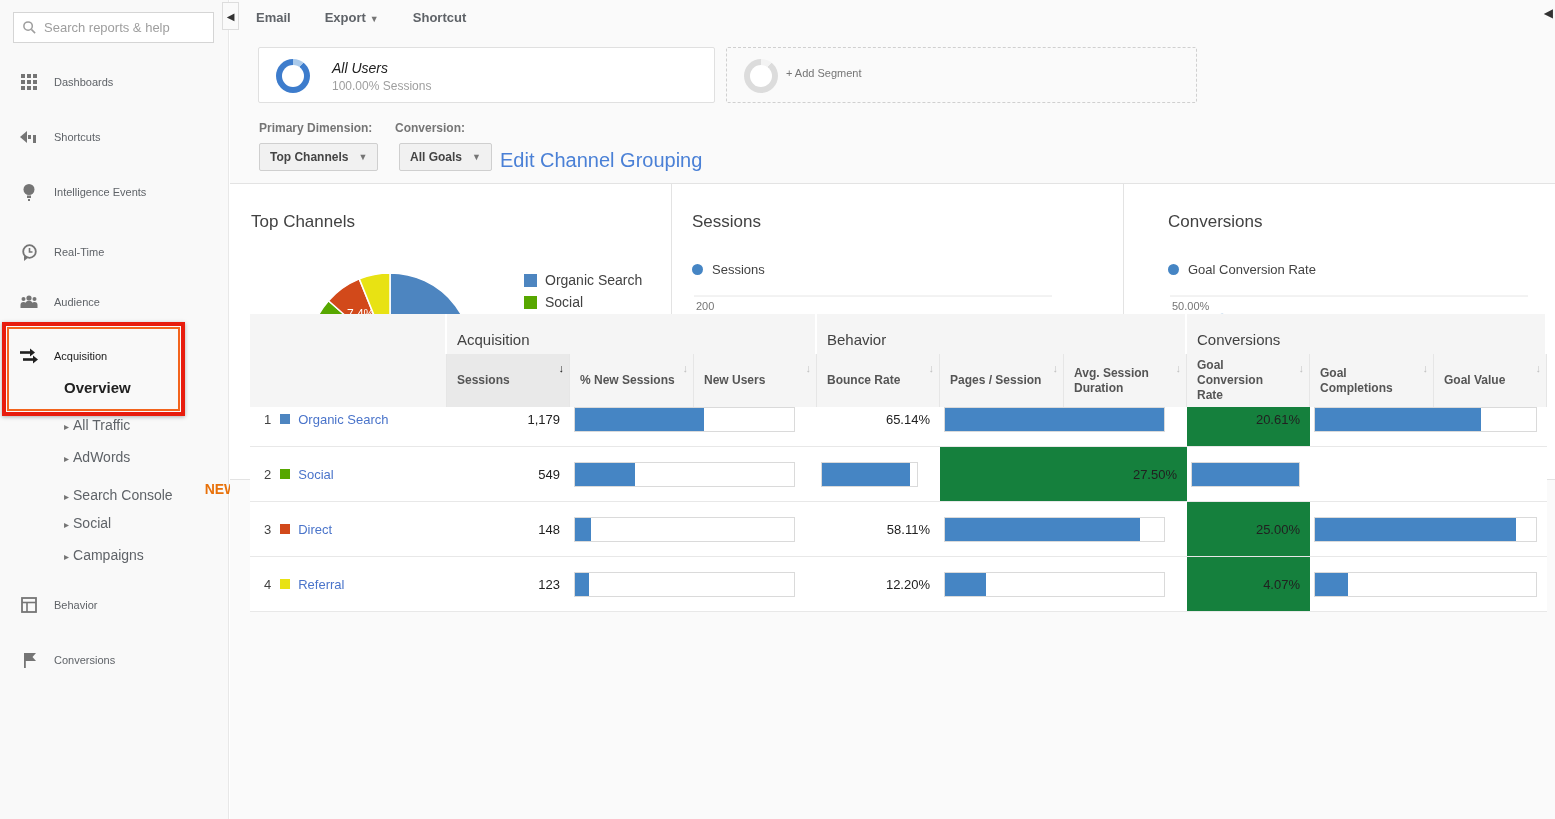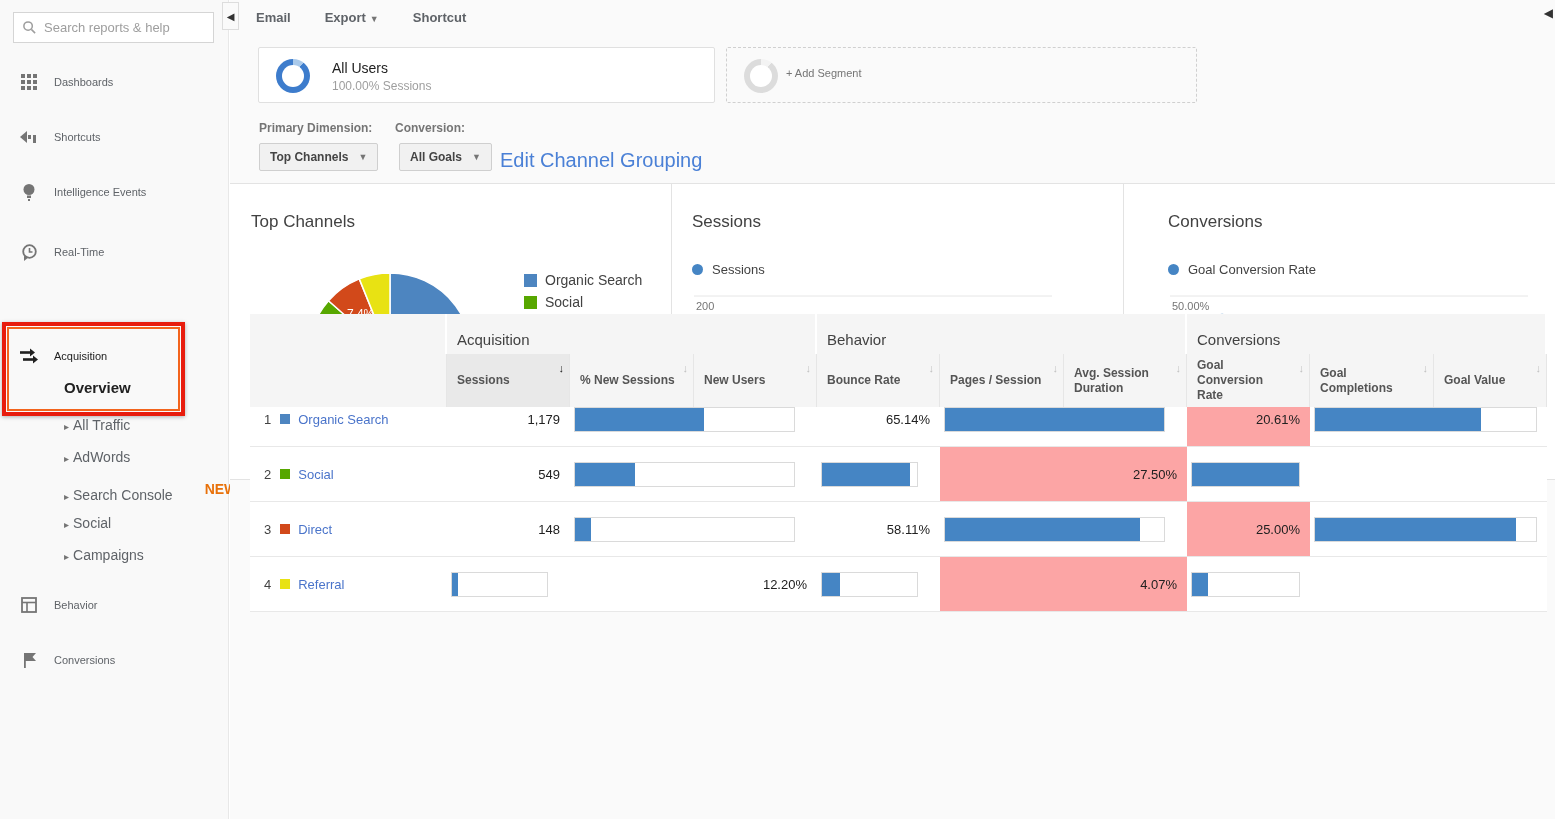--- a/index.html
+++ b/index.html
@@ -43,21 +43,21 @@
   
   #seg-all-users { position:absolute; left:28px; top:47px; width:457px; height:56px; background:#fff;
     border:1px solid #e0e0e0; border-radius:2px; cursor:pointer; }
   #seg-add { position:absolute; left:496px; top:47px; width:471px; height:56px;
     border:1px dashed #d0d0d0; border-radius:2px; cursor:pointer; }
   .donut { position:absolute; left:17px; top:11px; width:34px; height:34px; border-radius:50%; }
   .donut::after { content:""; position:absolute; left:6px; top:6px; width:22px; height:22px;
     border-radius:50%; background:#fff; }
   .donut.blue { background:conic-gradient(#a9c9ea 0 38deg,#3d7ccc 38deg 360deg); }
   .donut.gray { background:conic-gradient(#f3f3f3 0 38deg,#dcdcdc 38deg 360deg); }
-  .seg-title { position:absolute; left:73px; top:12px; font-size:14px; color:#212121; }
+  .seg-title { position:absolute; left:73px; top:12px; font-size:14px; color:#212121;font-style:italic; }
   .seg-sub { position:absolute; left:73px; top:31px; font-size:12px; color:#9e9e9e; }
   .seg-add-label { position:absolute; left:59px; top:19px; font-size:11px; color:#757575; }
 
   
   .ctrl-label { position:absolute; font-size:12px; font-weight:bold; color:#757575; }
   .dropdown { position:absolute; height:28px; background:#f1f1f1; border:1px solid #cfcfcf;
     border-radius:2px; font-size:12px; font-weight:bold; color:#444; display:flex;
     align-items:center; padding:0 10px; cursor:pointer; }
   .dropdown .caret { margin-left:10px; }
   #edit-grouping { position:absolute; left:270px; top:149px; font-size:20px; color:#4a80d6; cursor:pointer; }
@@ -97,21 +97,21 @@
   #totals-row > div { display:flex; align-items:center; justify-content:flex-end;
     padding-right:10px; color:#212121; background:#fafafa; }
   #totals-row > div.lead { background:#fff; }
   .data-row { height:55px; border-bottom:1px solid #e8e8e8; }
   .data-row > div { display:flex; align-items:center; }
   .cell-name { padding-left:14px; }
   .rank { color:#424242; margin-right:9px; }
   .chip { width:10px; height:10px; margin-right:8px; }
   .channel-link { color:#4a74ca; cursor:pointer; }
   .cell-val { justify-content:flex-end; padding-right:10px; color:#212121; }
-  .cell-val.shaded { background:#fca5a5; }
+  .cell-val.shaded { background:#15803d; }
   .bar-cell { padding:0; }
   .bar-box { position:relative; height:25px; background:#fff; border:1px solid #dadada;
     margin-left:4px; flex:1; }
   .bar-cell .bar-box { margin-right:22px; }
   .bar-cell.tight .bar-box { margin-right:10px; }
   .bar-fill { position:absolute; left:0; top:0; bottom:0; background:#4585c4; }
 
   svg text { font-family:"Liberation Sans","DejaVu Sans",sans-serif; }
 </style>
 </head>
@@ -175,20 +175,35 @@
     <span class="nav-icon">
       <svg width="17" height="17" viewBox="0 0 17 17">
         <circle cx="8.5" cy="7.5" r="6.3" fill="none" stroke="#757575" stroke-width="1.8"></circle>
         <polygon points="3,12 3,17 8,13" fill="#757575"></polygon>
         <polyline points="8.5,4 8.5,8 11.5,8" fill="none" stroke="#757575" stroke-width="1.6"></polyline>
         </svg>
     </span>
     <span class="nav-label">Real-Time</span>
   </div>
 
+  <div class="nav-item" style="top:288px">
+    <span class="nav-icon">
+      <svg width="18" height="14" viewBox="0 0 18 14">
+          <g fill="#757575">
+        <circle cx="3.5" cy="4" r="2"></circle>
+            <circle cx="14.5" cy="4" r="2"></circle>
+            <circle cx="9" cy="3" r="2.6"></circle>
+        <path d="M0.5 13 v-3 a3 3 0 0 1 6 0 v3 z"></path>
+            <path d="M11.5 13 v-3 a3 3 0 0 1 6 0 v3 z"></path>
+        <path d="M5.3 13 v-3.5 a3.7 3.7 0 0 1 7.4 0 V13 z"></path>
+          </g>
+        </svg>
+    </span>
+    <span class="nav-label">Audience</span>
+  </div>
 
   <div class="nav-item" style="top:342px">
     <span class="nav-icon">
       <svg width="18" height="16" viewBox="0 0 18 16">
           <g fill="#212121">
         <rect x="0" y="3.2" width="10" height="2.6"></rect>
             <polygon points="10,0.5 15,4.5 10,8.5"></polygon>
         <rect x="3" y="10.2" width="10" height="2.6"></rect>
             <polygon points="13,7.5 18,11.5 13,15.5"></polygon>
           </g>
@@ -541,20 +556,21 @@
             </div>
           </div>
   </div>
 
   <div class="t-row merged data-row">
     <div class="cell-name">
       <span class="rank">4</span>
       <span class="chip" style="background: rgb(232, 226, 19);"></span>
       <span class="channel-link">Referral</span>
     </div>
+    <div class="cell-val">123</div>
     <div class="bar-cell">
             <div class="bar-box">
               <div class="bar-fill" style="width: 6.2%;"></div>
             </div>
           </div>
     <div class="cell-val">12.20%</div>
     <div class="bar-cell">
             <div class="bar-box">
               <div class="bar-fill" style="width: 18.7%;"></div>
             </div>

